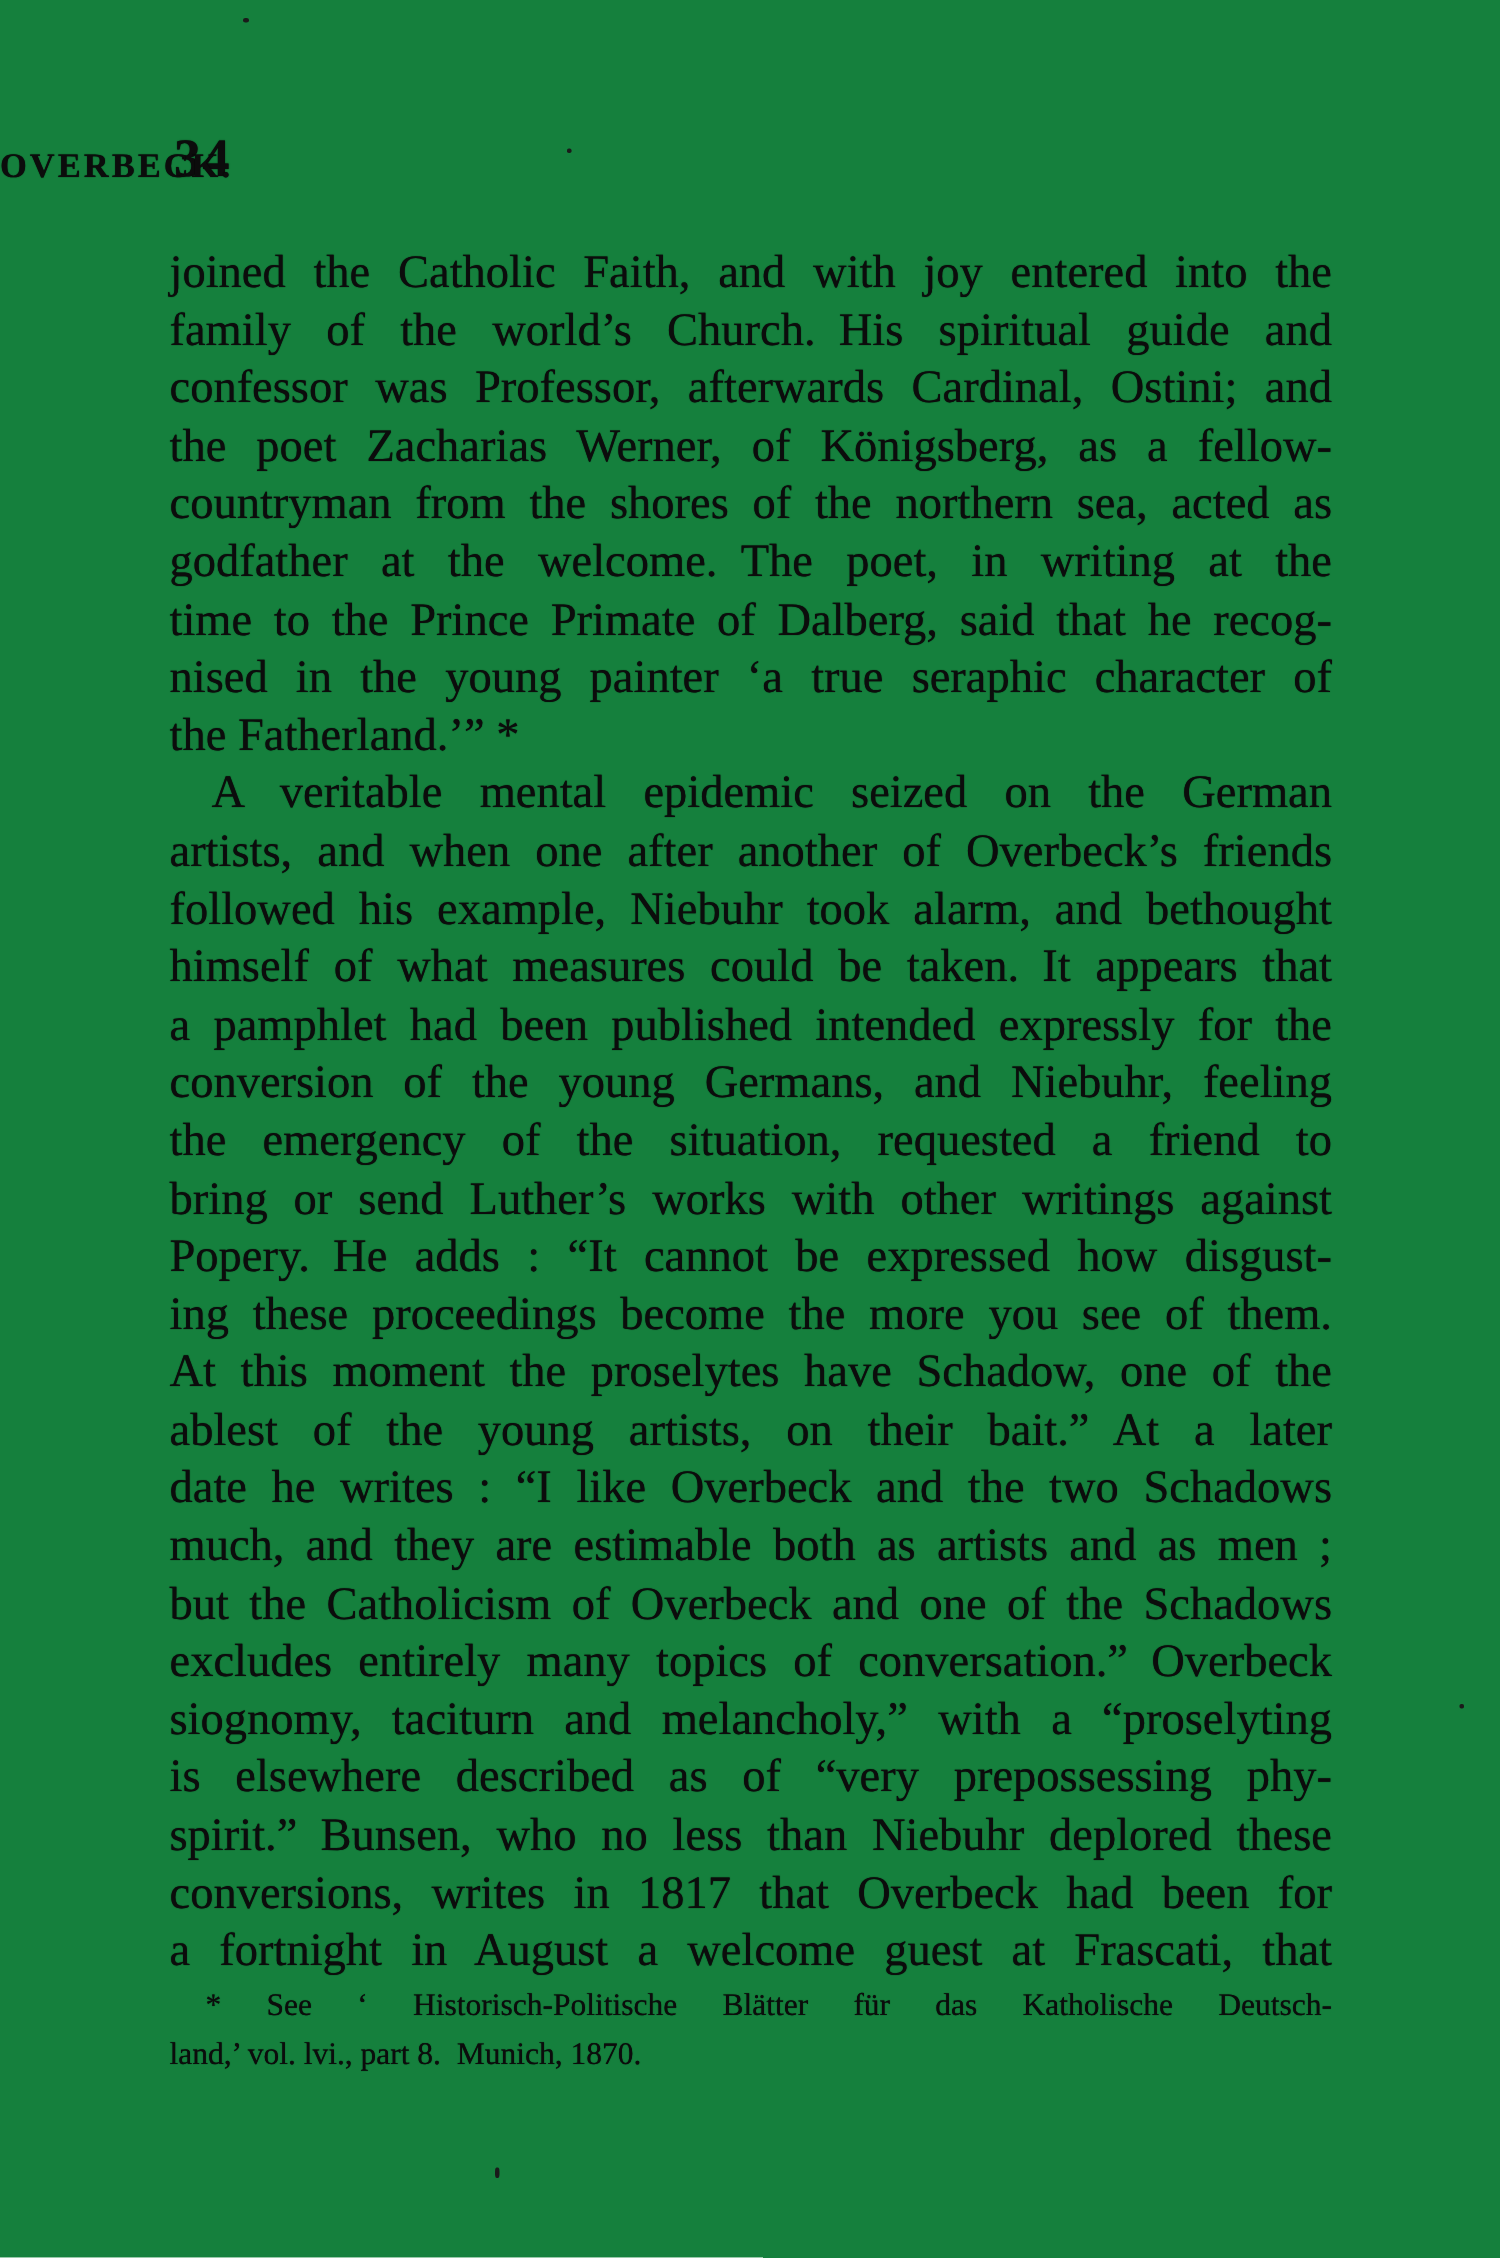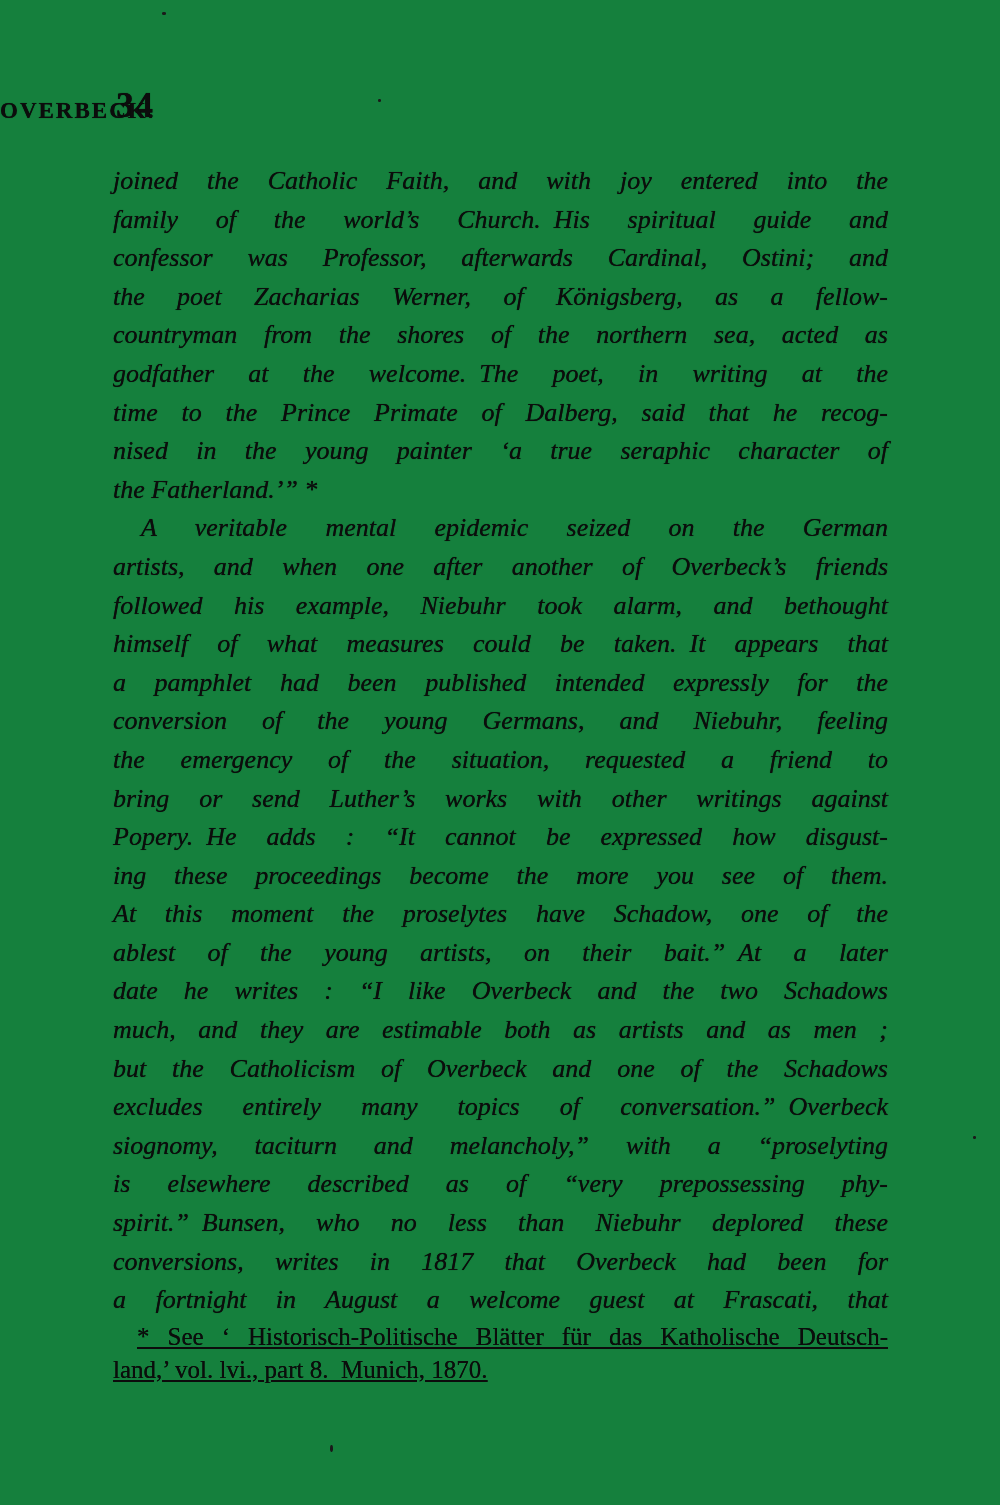--- a/index.html
+++ b/index.html
@@ -29,44 +29,42 @@
     font-size: 23px;
     font-weight: bold;
     letter-spacing: 2px;
     text-shadow: 0 0 0.7px rgba(0,0,0,0.9);
   }
   .body-text {
     position: absolute;
     left: 113px;
     top: 162px;
     width: 775px;
-    font-size: 26px;
+    font-size: 31px;
     line-height: 38.6px;
     text-shadow: 0 0 0.7px rgba(0,0,0,0.85);
-    font-style: italic;
   }
   .line {
     text-align: justify;
     text-align-last: justify;
     white-space: normal;
   }
   .line.left {
     text-align: left;
     text-align-last: left;
   }
   .line.indent { text-indent: 28px; }
   .footnote {
     position: absolute;
     left: 113px;
     top: 1320px;
     width: 775px;
-    font-size: 25px;
+    font-size: 21px;
     line-height: 33px;
     text-shadow: 0 0 0.6px rgba(0,0,0,0.85);
-    text-decoration: underline;
   }
   .footnote .line.indent { text-indent: 24px; }
   .speck {
     position: absolute;
     background: #1a1a1a;
     border-radius: 40%;
   }
 </style>
 </head>
 <body>

